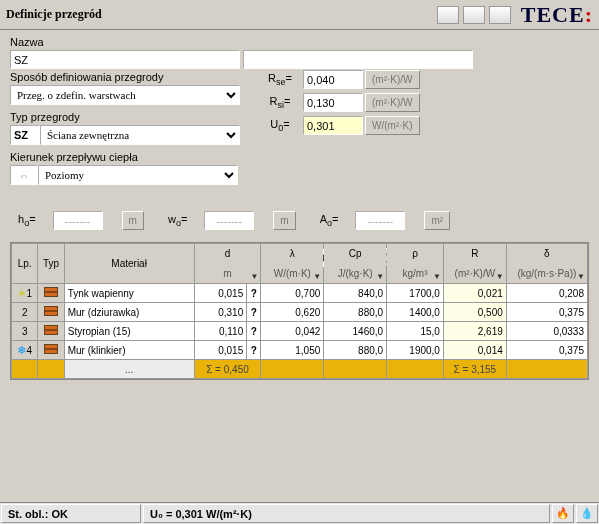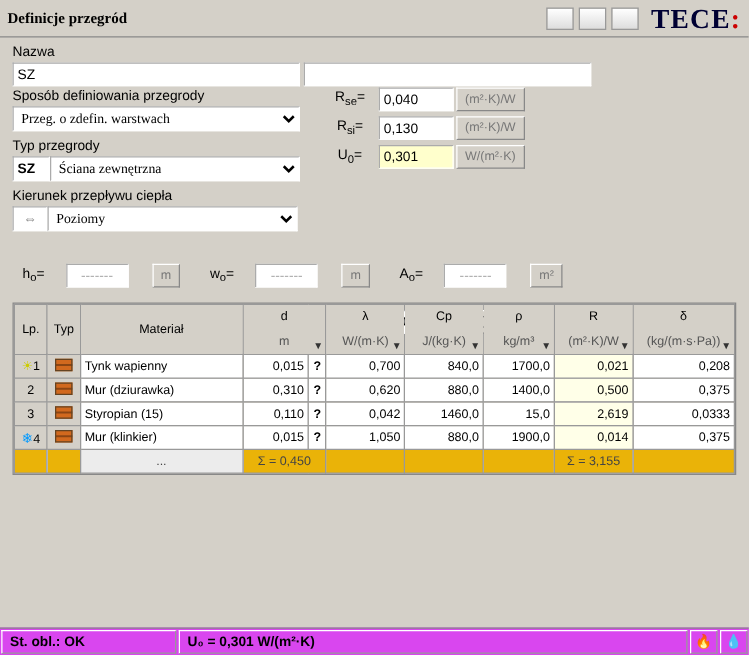--- a/index.html
+++ b/index.html
@@ -97,21 +97,21 @@
     display:inline-block; width:14px; height:10px;
     background: repeating-linear-gradient(0deg,#d2691e 0 3px,#8b4513 3px 5px);
     border:1px solid #654321;
   }
   .flake { color:#09f; font-size:11px; }
   .sun { color:#cc0; font-size:10px; }
 
   .status {
     position:absolute; bottom:0; left:0; right:0; height:22px;
     border-top:1px solid #888; display:flex; align-items:stretch;
-    background:#d946ef;
+    background:#e5e5e5;
     text-align:right;
   }
   .status .cell {
     border:1px solid #999; border-top-color:#fff; border-left-color:#fff;
     display:flex; align-items:center; padding:0 6px; margin:1px;
   }
   .status .cell.ok { width:140px; }
   .status .cell.u { flex:1; font-weight:bold; }
   .status .sbtn { width:22px; justify-content:center; }
 </style>

